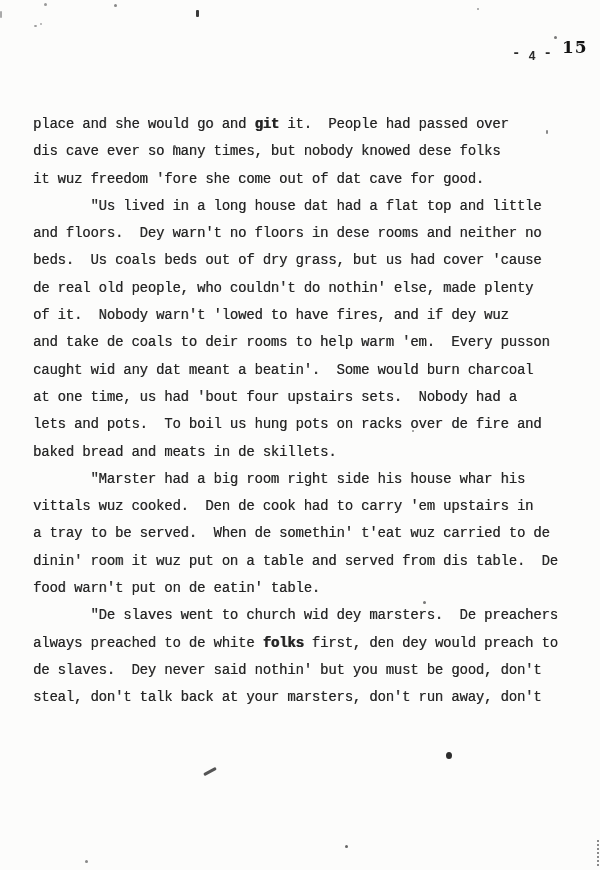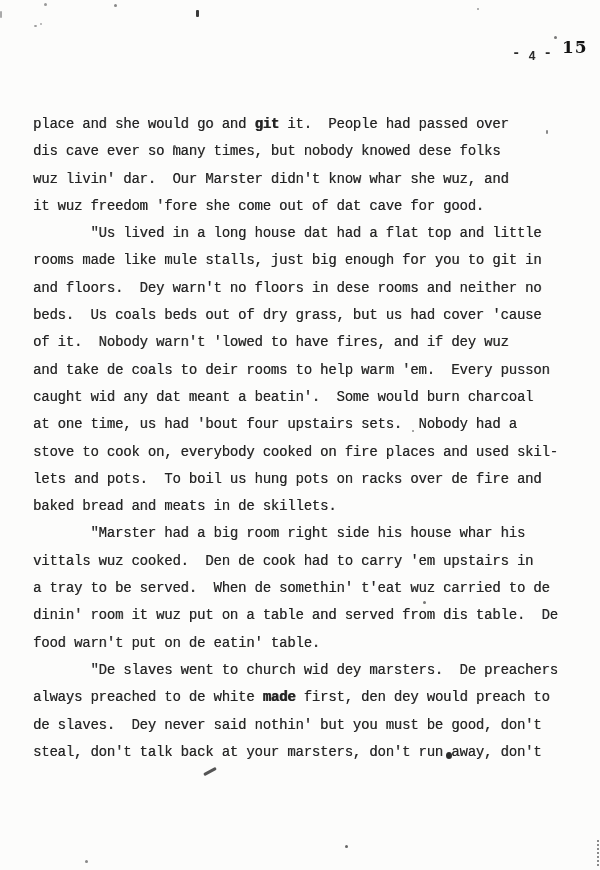--- a/index.html
+++ b/index.html
@@ -83,40 +83,38 @@
     <span>-</span>
     <span class="pageno-digit">4</span>
     <span>-</span>
   </div>
 
   <div class="stamp" style="color: rgb(20, 20, 20);">15</div>
 
   <div class="text-block" id="text-block" style="color: rgb(36, 36, 36);">
       <div class="line"><span>place and she would go and </span><b>git</b><span> it.  People had passed over</span></div>
       <div class="line"><span>dis cave ever so many times, but nobody knowed dese folks</span></div>
-      <div class="line"><span>wuz livin' dar.  Our Marster didn't know whar she wuz, and</span></div>
       <div class="line"><span>it wuz freedom 'fore she come out of dat cave for good.</span></div>
       <div class="line"><span>       "Us lived in a long house dat had a flat top and little</span></div>
-      <div class="line"><span>rooms made like mule stalls, just big enough for you to git in</span></div>
       <div class="line"><span>and floors.  Dey warn't no floors in dese rooms and neither no</span></div>
       <div class="line"><span>beds.  Us coals beds out of dry grass, but us had cover 'cause</span></div>
+      <div class="line"><span>de real old people, who couldn't do nothin' else, made plenty</span></div>
       <div class="line"><span>of it.  Nobody warn't 'lowed to have fires, and if dey wuz</span></div>
       <div class="line"><span>and take de coals to deir rooms to help warm 'em.  Every pusson</span></div>
       <div class="line"><span>caught wid any dat meant a beatin'.  Some would burn charcoal</span></div>
       <div class="line"><span>at one time, us had 'bout four upstairs sets.  Nobody had a</span></div>
-      <div class="line"><span>stove to cook on, everybody cooked on fire places and used skil-</span></div>
       <div class="line"><span>lets and pots.  To boil us hung pots on racks over de fire and</span></div>
       <div class="line"><span>baked bread and meats in de skillets.</span></div>
       <div class="line"><span>       "Marster had a big room right side his house whar his</span></div>
       <div class="line"><span>vittals wuz cooked.  Den de cook had to carry 'em upstairs in</span></div>
       <div class="line"><span>a tray to be served.  When de somethin' t'eat wuz carried to de</span></div>
       <div class="line"><span>dinin' room it wuz put on a table and served from dis table.  De</span></div>
       <div class="line"><span>food warn't put on de eatin' table.</span></div>
       <div class="line"><span>       "De slaves went to church wid dey marsters.  De preachers</span></div>
-      <div class="line"><span>always preached to de white </span><b>made</b><span> first, den dey would preach to</span></div>
+      <div class="line"><span>always preached to de white </span><b>folks</b><span> first, den dey would preach to</span></div>
       <div class="line"><span>de slaves.  Dey never said nothin' but you must be good, don't</span></div>
       <div class="line"><span>steal, don't talk back at your marsters, don't run away, don't</span></div>
     </div>
 
   <div id="artifacts">
       <div class="speck dot" style="left: 44px; top: 3px; width: 3px; height: 3px; background: rgb(153, 153, 153);"></div>
       <div class="speck dot" style="left: 114px; top: 4px; width: 3px; height: 3px; background: rgb(136, 136, 136);"></div>
       <div class="speck rect" style="left: 0px; top: 11px; width: 2px; height: 7px; background: rgb(170, 170, 170);"></div>
       <div class="speck dot" style="left: 34px; top: 25px; width: 3px; height: 2px; background: rgb(153, 153, 153);"></div>
       <div class="speck dot" style="left: 40px; top: 23px; width: 2px; height: 2px; background: rgb(170, 170, 170);"></div>

